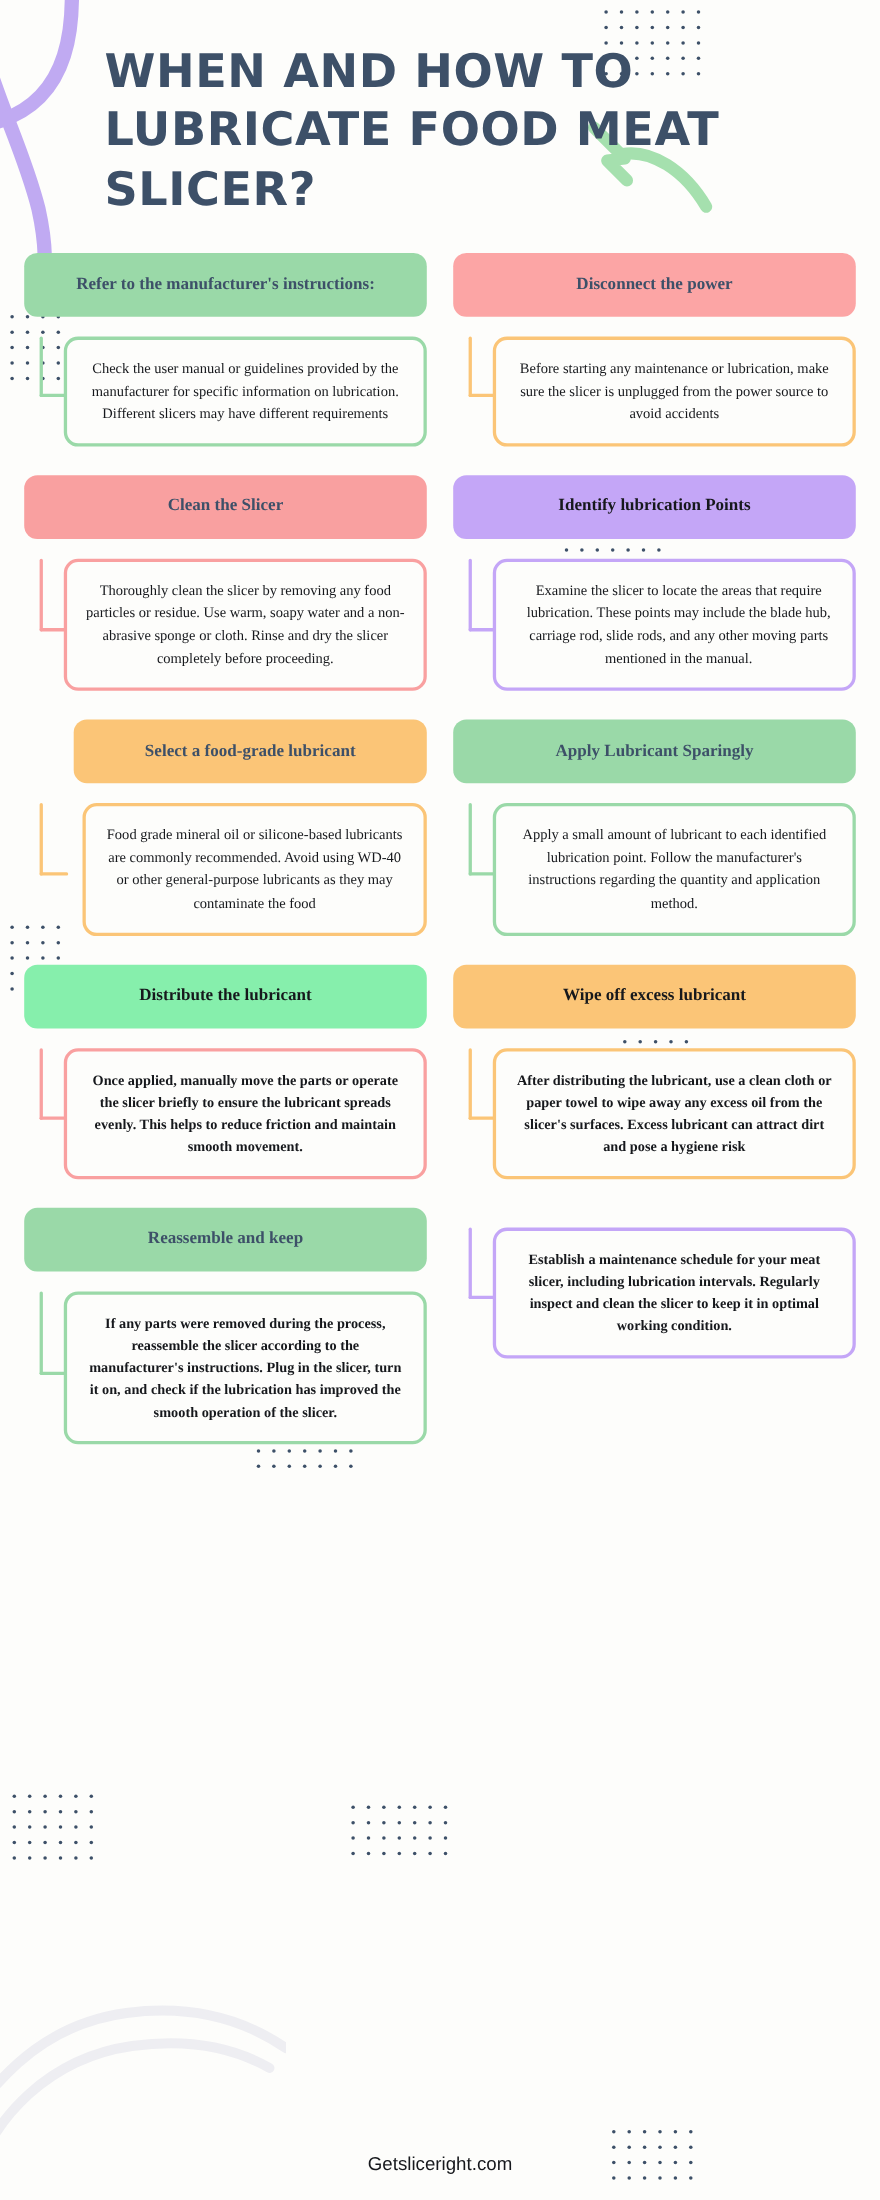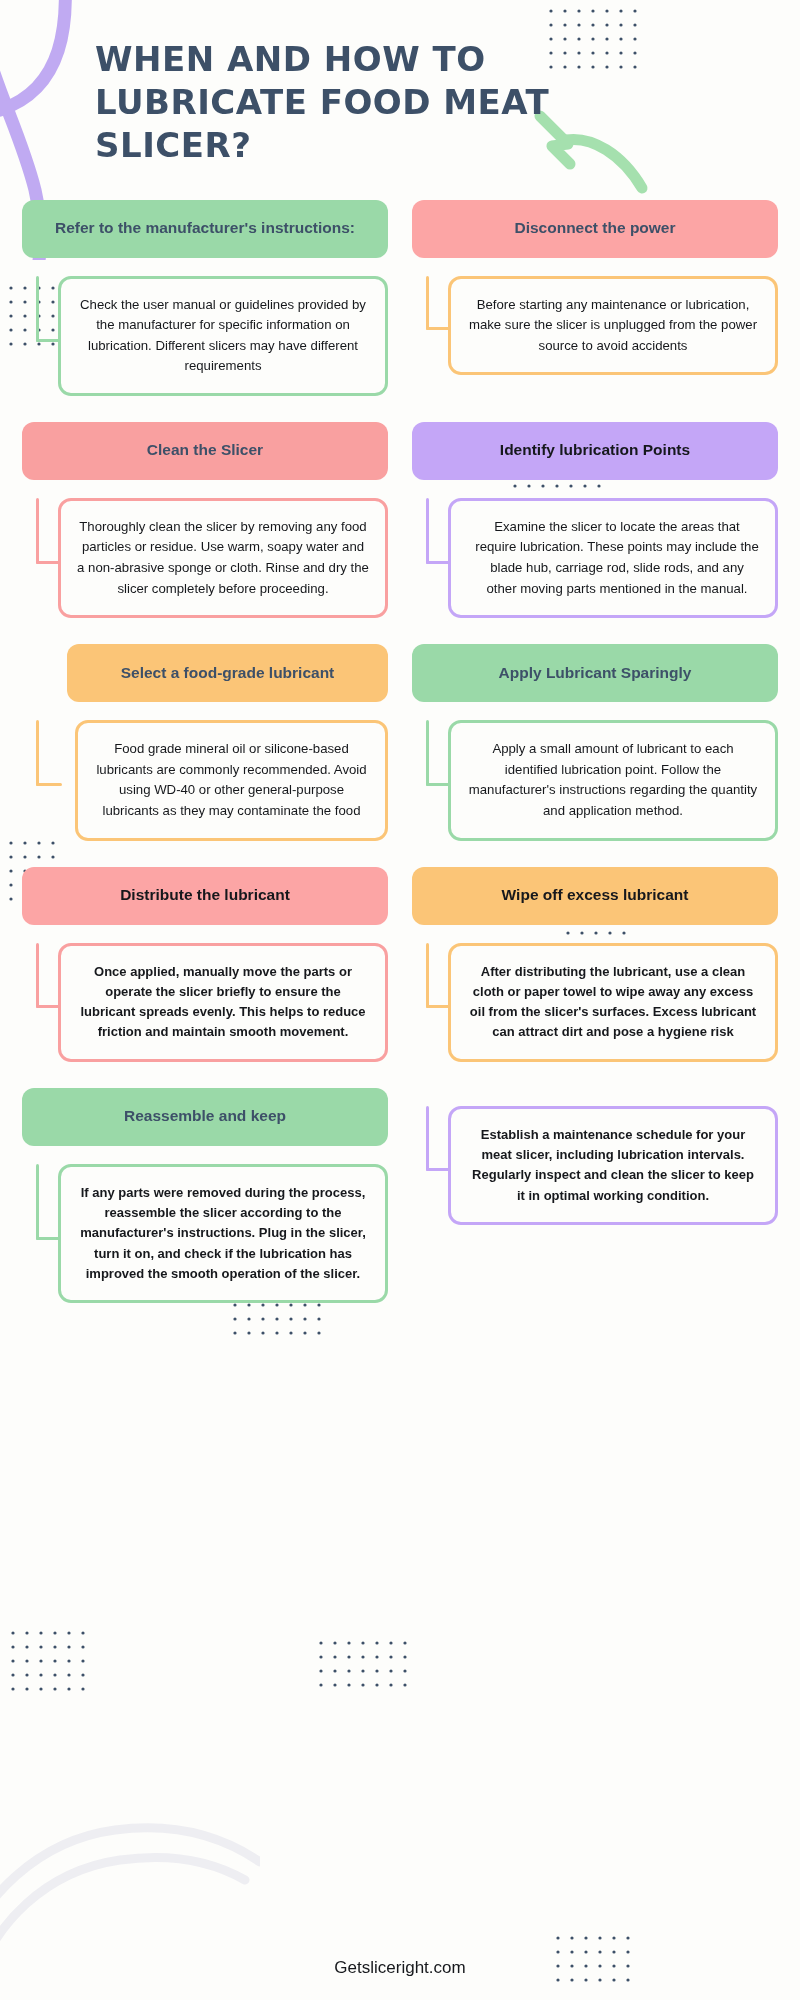--- a/index.html
+++ b/index.html
@@ -25,37 +25,38 @@
   .dots { position: absolute; z-index: 0; }
 
   
   .header {
     position: relative;
     z-index: 2;
     padding: 38px 95px 0 95px;
   }
   .title {
     font-family: "DejaVu Sans", sans-serif;
-    font-size: 34px;
+    font-size: 42px;
     line-height: 1.27;
     font-weight: bold;
     letter-spacing: 0.5px;
     color: #3d5068;
     text-transform: uppercase;
   }
 
   
   .grid {
     position: relative;
     z-index: 2;
     margin-top: 32px;
     padding: 0 22px;
     display: grid;
     grid-template-columns: 1fr 1fr;
     column-gap: 24px;
+    font-family: Liberation Serif, serif;
   }
 
   .step {
     position: relative;
     margin-bottom: 26px;
   }
 
   .step-head {
     border-radius: 12px;
     padding: 13px 16px;
@@ -487,21 +488,21 @@
       <div class="step-head" style="background: rgb(154, 217, 168);">Apply Lubricant Sparingly</div>
       <div class="step-bodywrap">
         <div class="connector" style="color: rgb(154, 217, 168);">
           <i class="v"></i>
           <i class="h"></i>
         </div>
         <div class="step-body" style="color: rgb(154, 217, 168);"><span>Apply a small amount of lubricant to each identified lubrication point. Follow the manufacturer's instructions regarding the quantity and application method.</span></div>
       </div>
     </div>
     <div class="step dark-title bold-body">
-      <div class="step-head" style="background: #fca5a5;">Distribute the lubricant</div>
+      <div class="step-head" style="background: #86efac;">Distribute the lubricant</div>
       <div class="step-bodywrap">
         <div class="connector" style="color: rgb(249, 160, 160);">
           <i class="v"></i>
           <i class="h"></i>
         </div>
         <div class="step-body" style="color: rgb(249, 160, 160);"><span>Once applied, manually move the parts or operate the slicer briefly to ensure the lubricant spreads evenly. This helps to reduce friction and maintain smooth movement.</span></div>
       </div>
     </div>
     <div class="step dark-title bold-body">
       <div class="step-head" style="background: rgb(251, 197, 119);">Wipe off excess lubricant</div>

